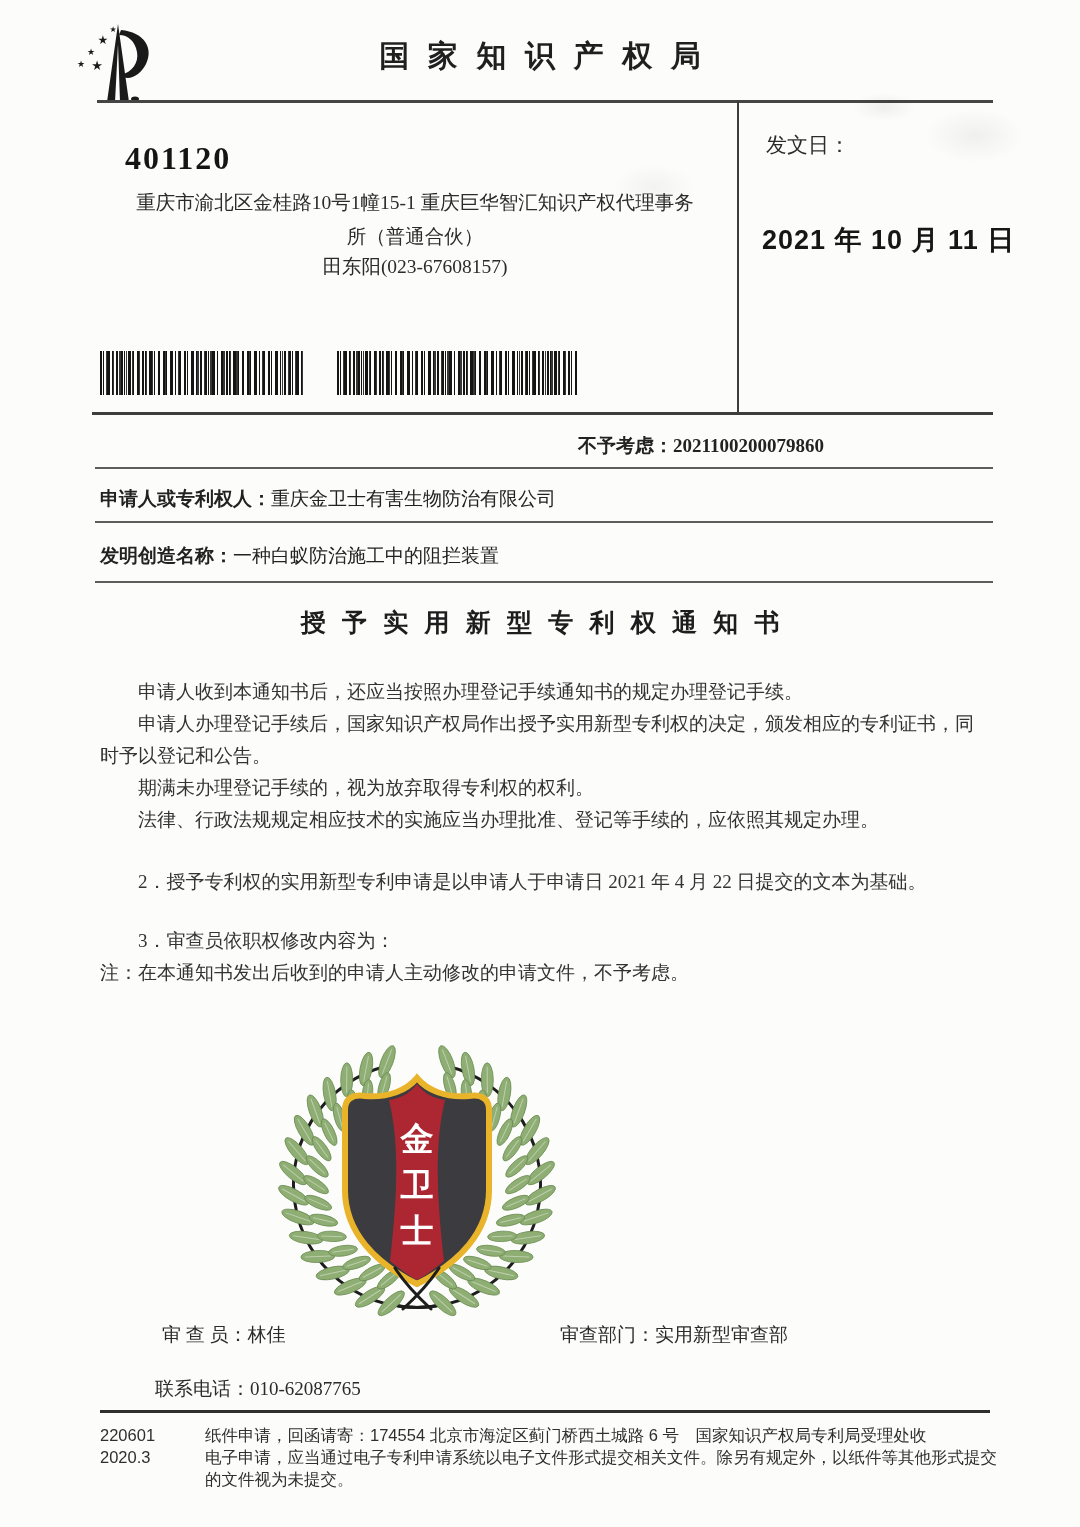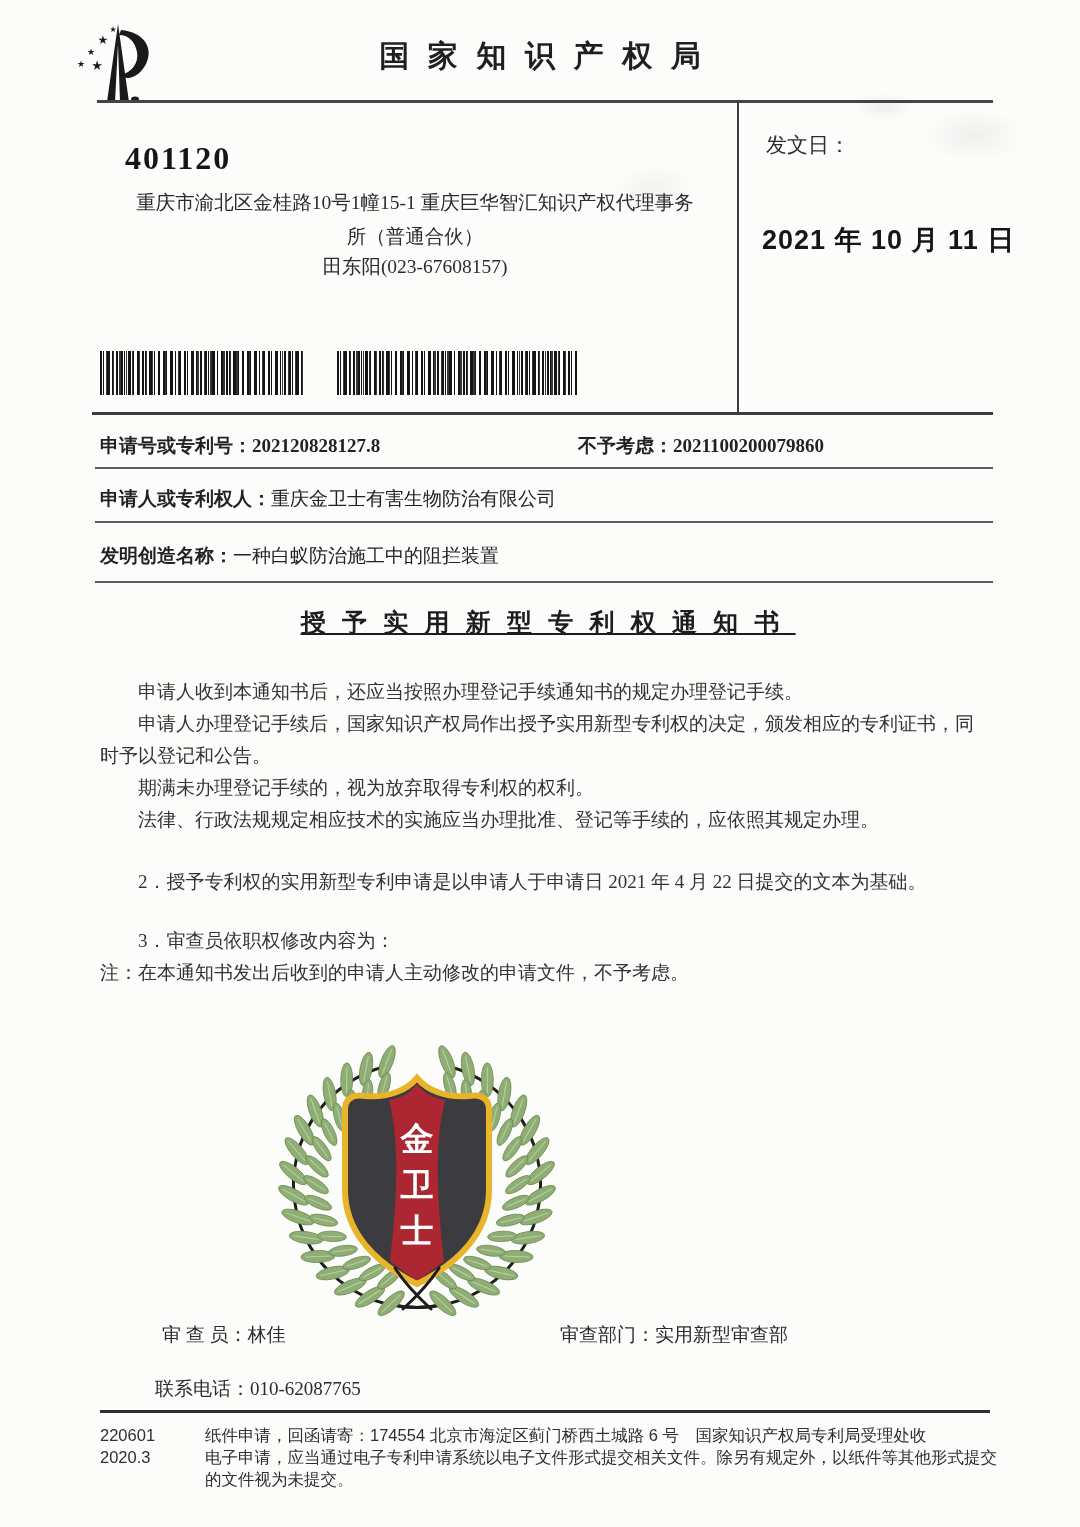--- a/index.html
+++ b/index.html
@@ -49,21 +49,21 @@
   .val-b{font-weight:700;font-family:"Liberation Serif","DejaVu Serif",serif;}
   .r1a{left:100px;top:433px;}
   .r1b{left:578px;top:433px;}
   .r2{left:100px;top:486px;}
   .r3{left:100px;top:543px;}
   
   .notice-title{
     left:0;right:0;top:606px;text-align:center;
     font-family:"Liberation Sans","DejaVu Sans",sans-serif;
     font-size:25px;font-weight:700;color:#1d1d1d;
-    letter-spacing:0.65em;padding-left:0.65em;text-decoration:underline;
+    letter-spacing:0.65em;padding-left:0.65em;
   }
   .body-block{left:100px;top:676px;width:890px;font-size:19px;line-height:32px;color:#333;}
   .body-block p{margin:0;}
   .ind{text-indent:2em;}
   .gap-lg{margin-top:30px !important;}
   .gap-md{margin-top:27px !important;}
   
   .seal{left:255px;top:1032px;width:324px;height:292px;}
   .shield-body{fill:var(--shield-dark,#3b3b40);stroke:var(--shield-gold,#e9b32a);stroke-width:6;}
   .shield-band{fill:var(--shield-red,#ac2732);}
@@ -113,21 +113,20 @@
   <div class="abs addr addr3">田东阳(023-67608157)</div>
 
   <div class="abs vrule"></div>
   <div class="abs dispatch-label">发文日：</div>
   <div class="abs dispatch-date">2021 年 10 月 11 日</div>
 
   <div class="abs barcode bc1"></div>
   <div class="abs barcode bc2"></div>
   <div class="abs rule rule-mid"></div>
 
-  <div class="abs refrow r1a"><span class="lbl">申请号或专利号：</span><span class="val-b">202120828127.8</span></div>
   <div class="abs refrow r1b"><span class="lbl">不予考虑：</span><span class="val-b">2021100200079860</span></div>
   <div class="abs row-rule rr1"></div>
   <div class="abs refrow r2"><span class="lbl">申请人或专利权人：</span><span>重庆金卫士有害生物防治有限公司</span></div>
   <div class="abs row-rule rr2"></div>
   <div class="abs refrow r3"><span class="lbl">发明创造名称：</span><span>一种白蚁防治施工中的阻拦装置</span></div>
   <div class="abs row-rule rr3"></div>
 
   <div class="abs notice-title">授予实用新型专利权通知书</div>
   <div class="abs body-block">
     <p class="ind">申请人收到本通知书后，还应当按照办理登记手续通知书的规定办理登记手续。</p>

